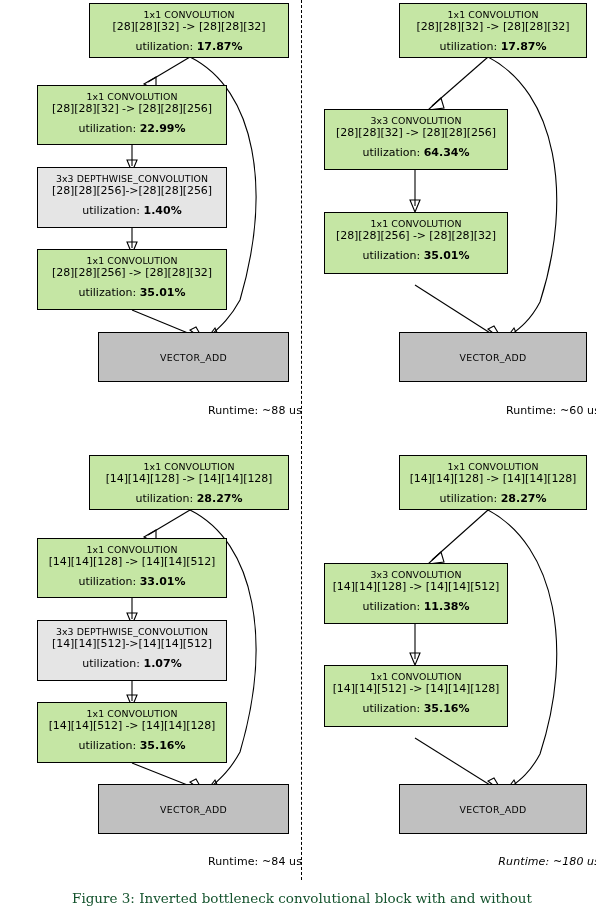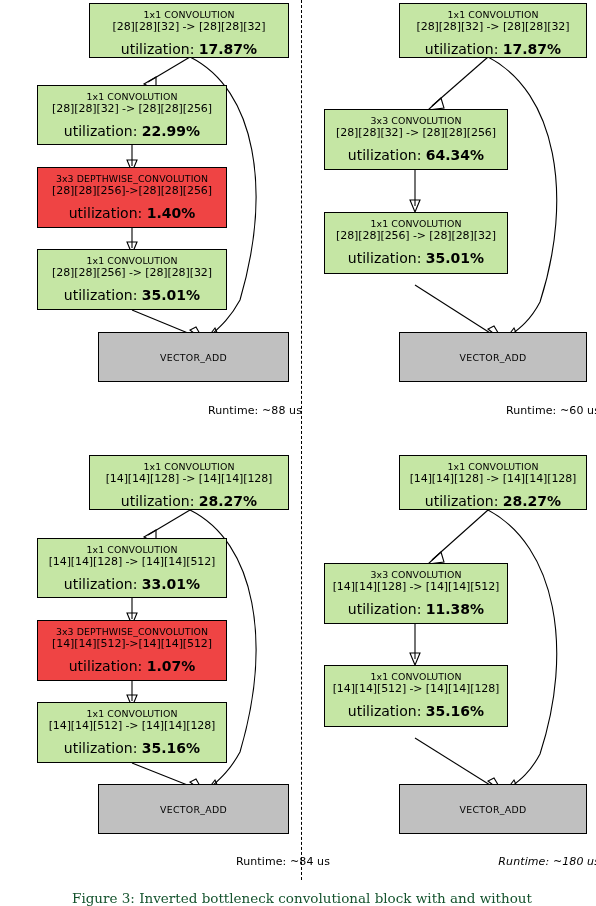--- a/index.html
+++ b/index.html
@@ -24,24 +24,24 @@
   .node{
     position:absolute;
     box-sizing:border-box;
     border:1.3px solid #000;
     text-align:center;
     line-height:1.18;
     overflow:hidden;
   }
   .node .ttl{font-size:9.4px;letter-spacing:.1px;display:block;margin-top:5px;}
   .node .shape{font-size:11px;letter-spacing:-.1px;display:block;margin-top:1px;}
-  .node .util{font-size:14px;display:block;margin-top:7px;}
+  .node .util{font-size:11px;display:block;margin-top:7px;}
   .node .util b{font-weight:bold;}
   .green{background:#c5e6a4;}
-  .yellow{background:#ef4444;}
+  .yellow{background:#e5e5e5;}
   .gray{background:#c0c0c0;}
   .gray .ttl{font-size:9.4px;margin-top:19px;letter-spacing:.3px;}
 
   .runtime{
     position:absolute;width:298px;text-align:right;
     font-size:11px;letter-spacing:.1px;
   }
 
   svg.edges{position:absolute;left:0;top:0;width:298px;height:430px;overflow:visible;}
   svg.edges path,svg.edges line{fill:none;stroke:#000;stroke-width:1.1px;}
@@ -177,21 +177,21 @@
     <div class="node green" style="left:33px;top:272px;width:190px;height:61px;">
       <span class="ttl">1x1 CONVOLUTION</span>
       <span class="shape">[14][14][512] -&gt; [14][14][128]</span>
       <span class="util"><span>utilization: </span><b>35.16%</b></span>
     </div>
 
     <div class="node gray" style="left:94px;top:354px;width:191px;height:50px;">
       <span class="ttl">VECTOR_ADD</span>
     </div>
 
-    <div class="runtime" style="left:0;top:425px;margin-left:28px;">Runtime: ~84 us</div>
+    <div class="runtime" style="left:0;top:425px;">Runtime: ~84 us</div>
   </div>
 
   <div class="quad q-br">
     <svg class="edges" viewBox="0 0 298 430">
       <path d="M186 80 L130 130"></path>
       <path d="M139 122 L126 134 L142 132 Z" fill="#000" stroke="none"></path>
       <path d="M186 80 C 254 116, 272 220, 238 324 C 227 345, 214 353, 205 360"></path>
       <path d="M212 350 L202 363 L217 361 Z" fill="#000" stroke="none"></path>
       <line x1="113" y1="193" x2="113" y2="229"></line>
       <path d="M108 223 L113 235 L118 223 Z" fill="#000" stroke="none"></path>

